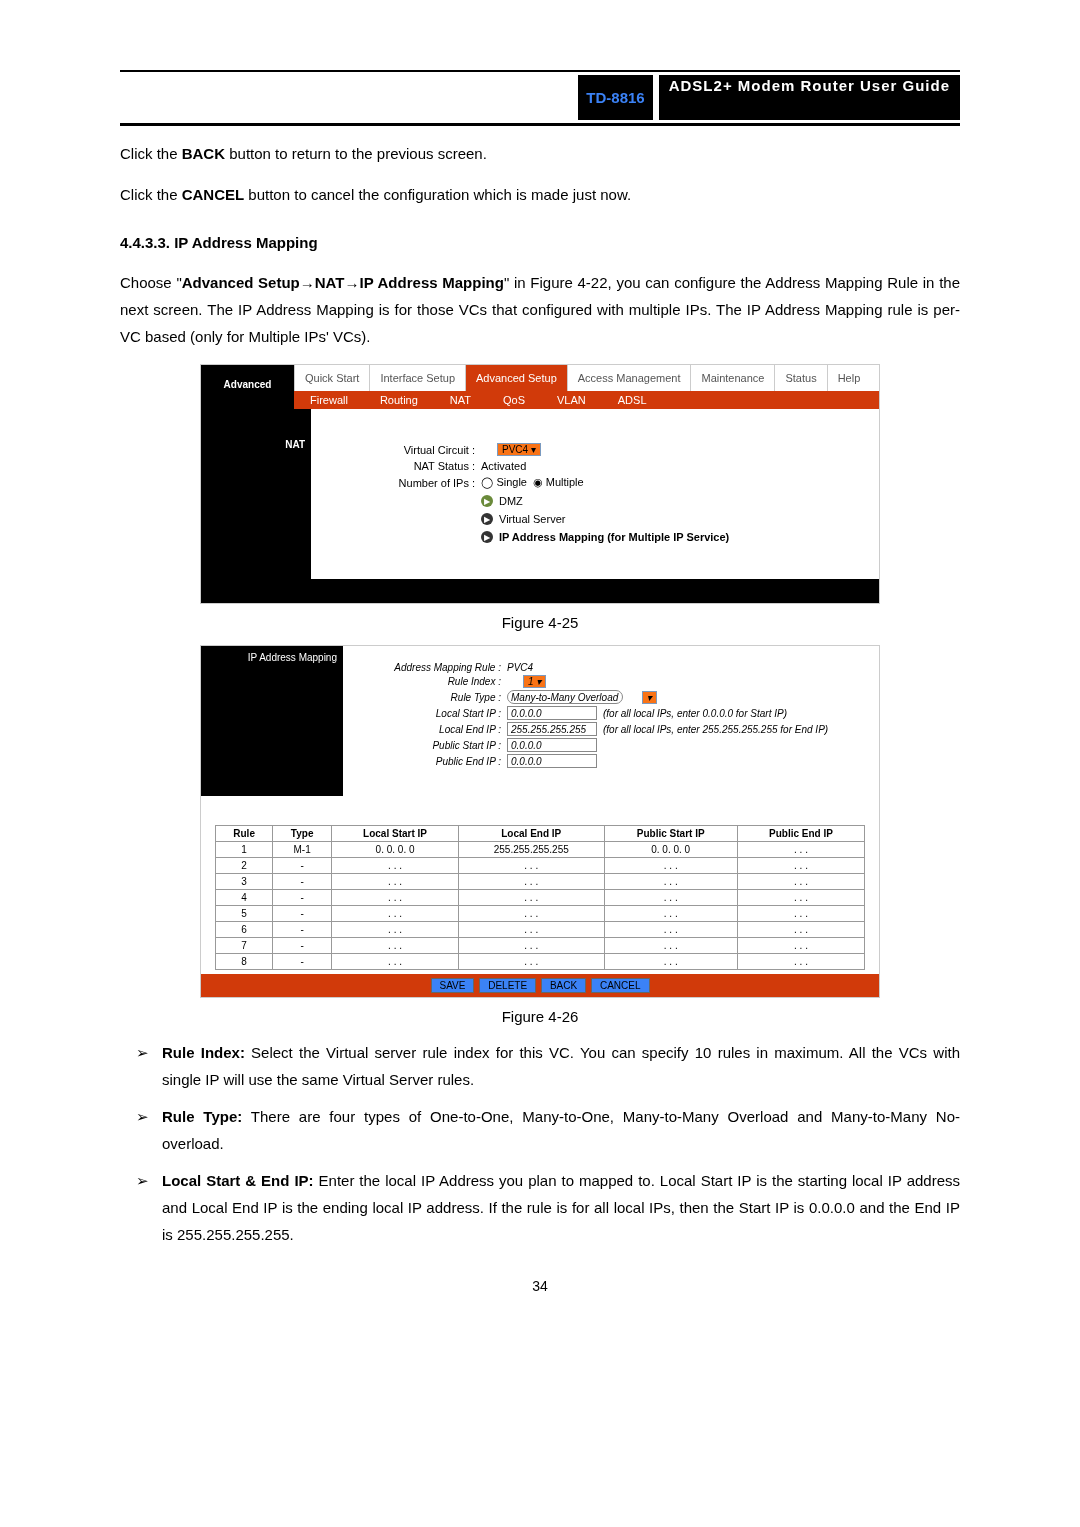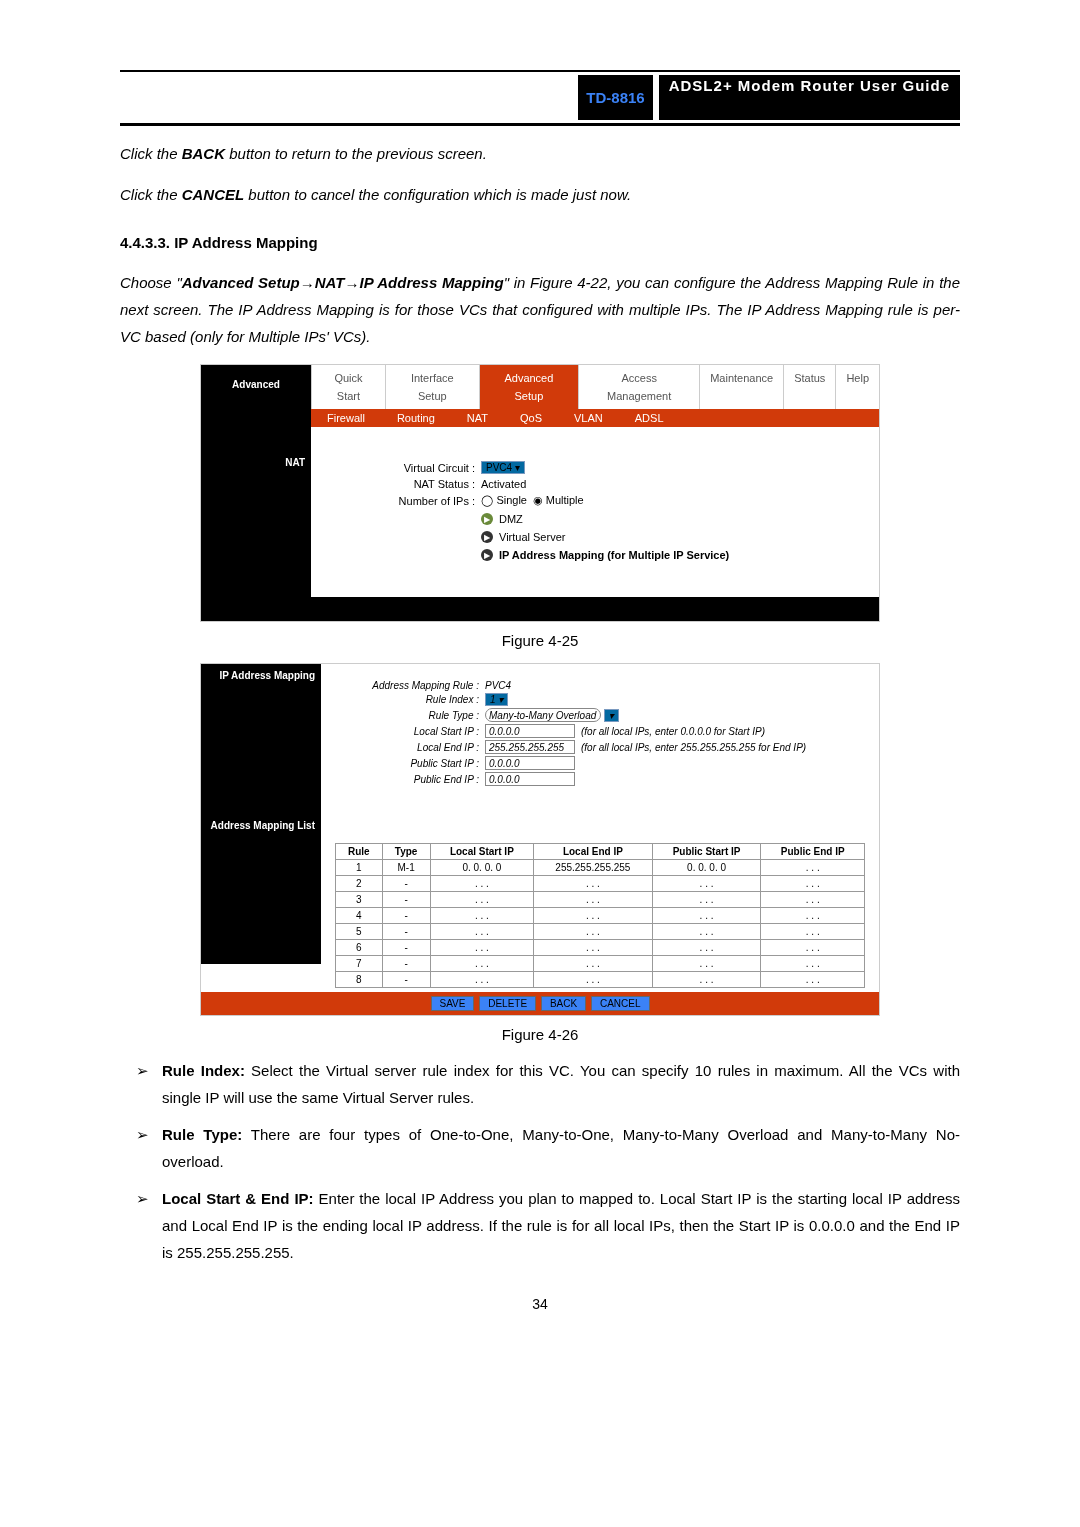--- a/index.html
+++ b/index.html
@@ -1,52 +1,52 @@
 <!DOCTYPE html>
 <html><head>
 <meta charset="utf-8">
 <style>
   * { box-sizing: border-box; margin: 0; padding: 0; }
   body { font-family: Arial, sans-serif; background: #fff; width: 1080px; padding: 70px 120px 40px 120px; font-size: 15px; color: #000; }
   .header-bar { display: flex; justify-content: flex-end; border-top: 2px solid #000; border-bottom: 3px solid #000; padding: 3px 0; }
   .model { background: #000; color: #3b82f6; font-weight: bold; padding: 14px 8px; margin-right: 6px; }
   .guide { background: #000; color: #fff; font-weight: bold; padding: 2px 10px; letter-spacing: 1px; }
-  .para { margin: 14px 0; line-height: 1.8; text-align: justify; font-style: italic; }
+  .para { margin: 14px 0; line-height: 1.8; text-align: justify; }
   .para b { font-weight: bold; }
   .section-head { font-weight: bold; margin: 26px 0 18px 0; }
   .fig-img { border: 1px solid #ccc; margin: 10px auto; display: block; font-size: 10px; }
   .fig-cap { text-align:center; margin: 6px 0 14px 0; }
   .bullets { margin: 8px 0 0 42px; }
   .bullets li { margin: 10px 0; list-style: none; position: relative; line-height: 1.8; text-align: justify; }
   .bullets li::before { content: "➢"; position:absolute; left:-26px; }
   .page-num { text-align:center; margin-top:30px; font-size:14px; }
 
   
   .fig25 { width: 680px; background:#fff; }
   .fig25-top { display:flex; background:#000; }
-  .adv-cell { background:#000; color:#fff; font-weight:bold; width:110px; text-align:center; line-height:40px; }
+  .adv-cell { background:#000; color:#fff; font-weight:bold; width:93px; text-align:center; line-height:40px; }
   .tabcell { color:#555; background:#fff; text-align:center; line-height:18px; font-size:11px; padding:4px 10px; border-left:1px solid #ccc; }
   .tabcell.active { background:#d13a0a; color:#fff; }
   .subtabs { display:flex; background:#d13a0a; color:#fff; font-size:11px; }
   .subtab { padding:3px 16px; }
   .fig25-body { display:flex; }
   .fig25-side { width:110px; background:#000; color:#fff; font-size:10px; font-weight:bold; text-align:right; padding:30px 6px 0 0; }
   .fig25-main { flex:1; padding:30px 20px; font-size:11px; }
   .frow { display:flex; margin:4px 0; align-items:center; }
   .flabel { width:150px; text-align:right; padding-right:6px; }
-  .selbox { border:1px solid #7a9ac0; background:#0369a1; padding:0 4px; font-size:10px; }
+  .selbox { border:1px solid #7a9ac0; background:#f97316; padding:0 4px; font-size:10px;margin-left:16px; }
   .flink { display:flex; align-items:center; margin:6px 0 6px 150px; }
   .arrow-icon { width:12px; height:12px; border-radius:50%; background:#6a8a3a; margin-right:6px; display:inline-flex; align-items:center; justify-content:center; color:#fff; font-size:8px; }
   .arrow-icon.dark { background:#333; }
   .fig25-bottom { background:#000; height:24px; }
 
   
   .fig26 { width:680px; background:#fff; font-size:10px; }
   .fig26-top { display:flex; }
-  .fig26-side { width:120px; background:#000; color:#fff; text-align:right; font-weight:bold; padding:6px 6px 0 0; }
+  .fig26-side { width:142px; background:#000; color:#fff; text-align:right; font-weight:normal; padding:6px 6px 0 0; }
   .fig26-body { flex:1; padding:14px 14px 4px 14px; }
   .frow2 { display:flex; align-items:center; margin:2px 0;font-style:italic; }
   .flabel2 { width:150px; text-align:right; padding-right:6px; }
   .inp { border:1px solid #888; padding:0 3px; background:#fff; font-size:10px; height:14px; display:inline-flex; align-items:center; }
   .hint { margin-left:6px; color:#000; }
   .tbl { border-collapse:collapse; width:100%; margin-top:15px; }
   .tbl th, .tbl td { border:1px solid #999; padding:2px 6px; text-align:center; font-size:10px; }
   .tbl th { font-weight:bold; }
   .btnbar { background:#d13a0a; padding:4px; text-align:center; }
   .btn { background:#3b82f6; border:1px solid #666; font-size:10px; padding:1px 8px; margin:0 1px; display:inline-block; }
@@ -155,21 +155,20 @@
           <span class="flabel2">Public Start IP :</span>
           <span class="inp" style="width:90px;">0.0.0.0</span>
         </div>
       <div class="frow2">
           <span class="flabel2">Public End IP :</span>
           <span class="inp" style="width:90px;">0.0.0.0</span>
         </div>
     </div>
   </div>
   <div class="fig26-top">
-    <div class="fig26-side" style="height:150px;">Address Mapping List</div>
     <div class="fig26-body">
       <table class="tbl">
         <thead>
             <tr id="th-row">
               <th>Rule</th>
               <th>Type</th>
               <th>Local Start IP</th>
               <th>Local End IP</th>
               <th>Public Start IP</th>
               <th>Public End IP</th>

